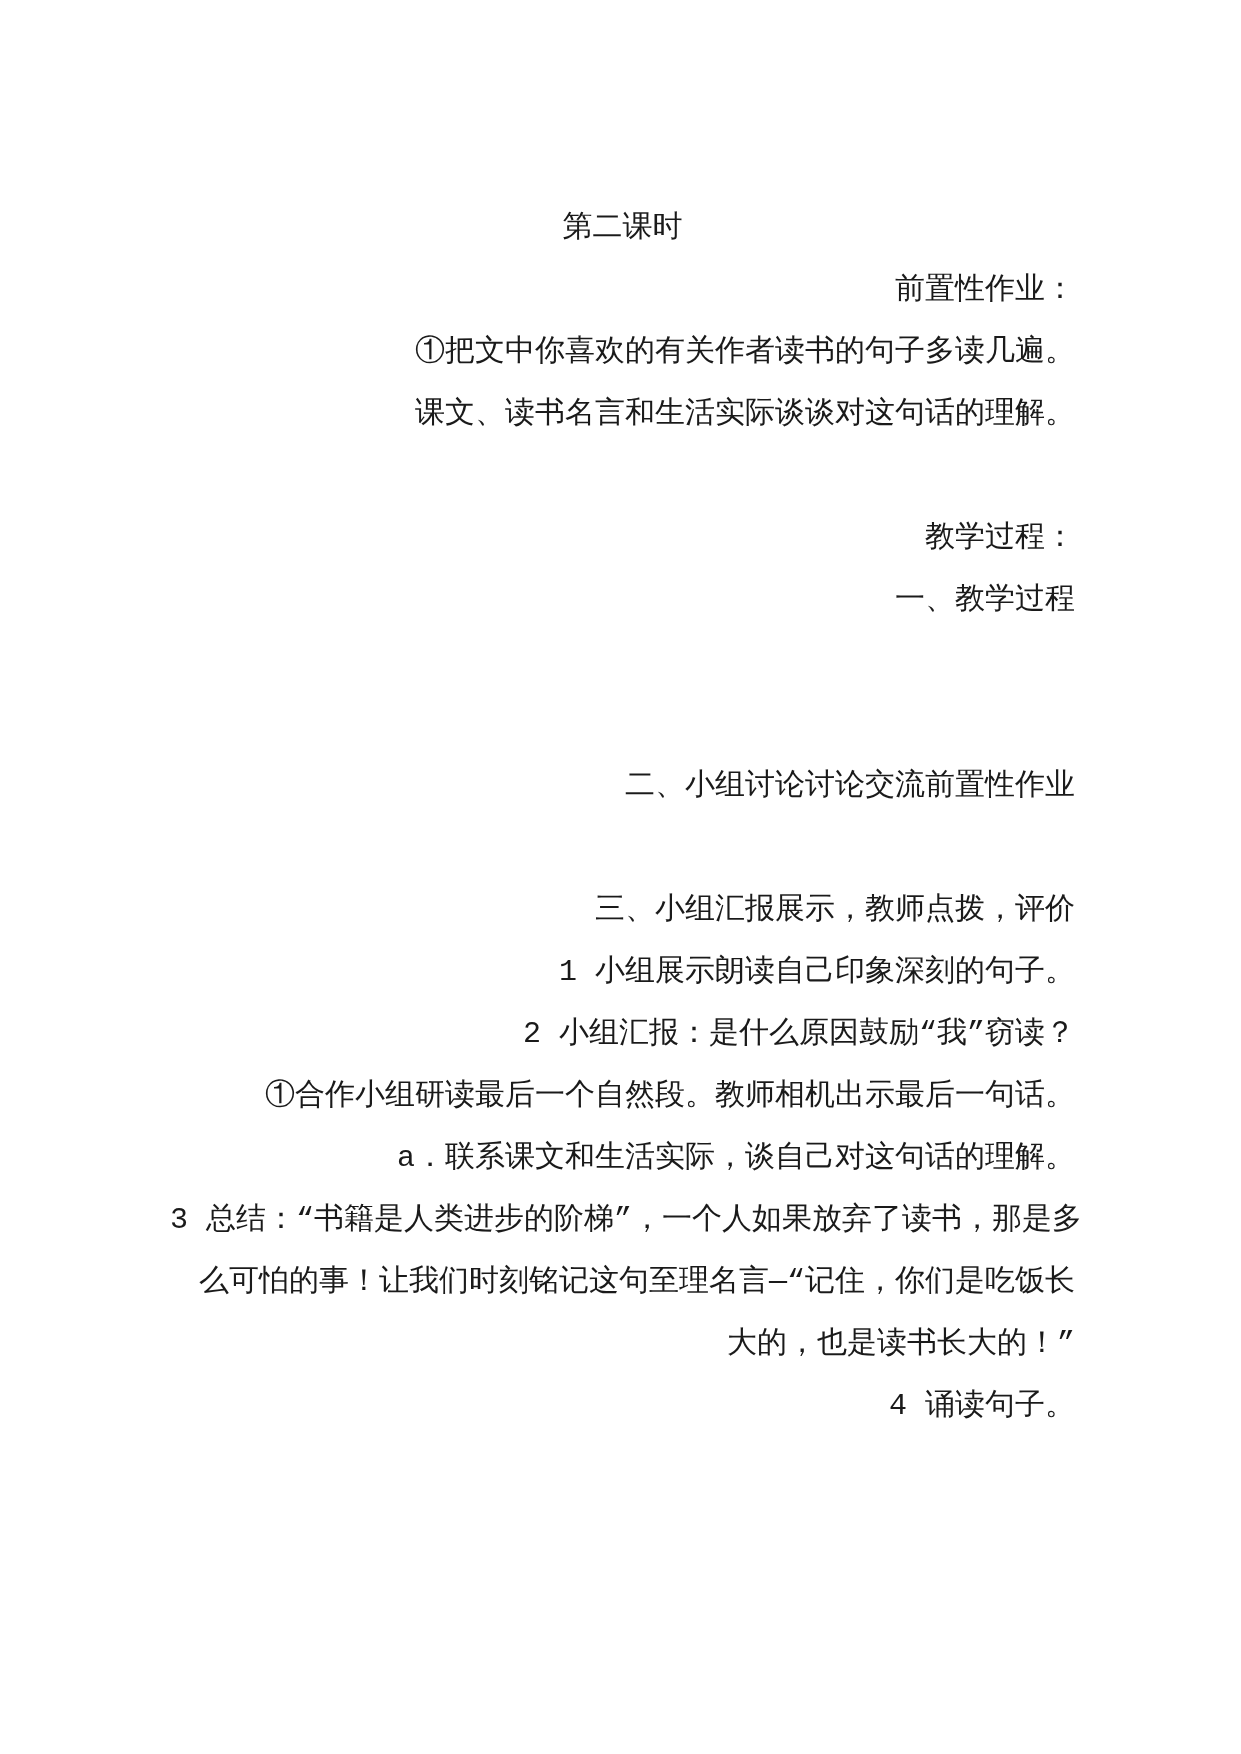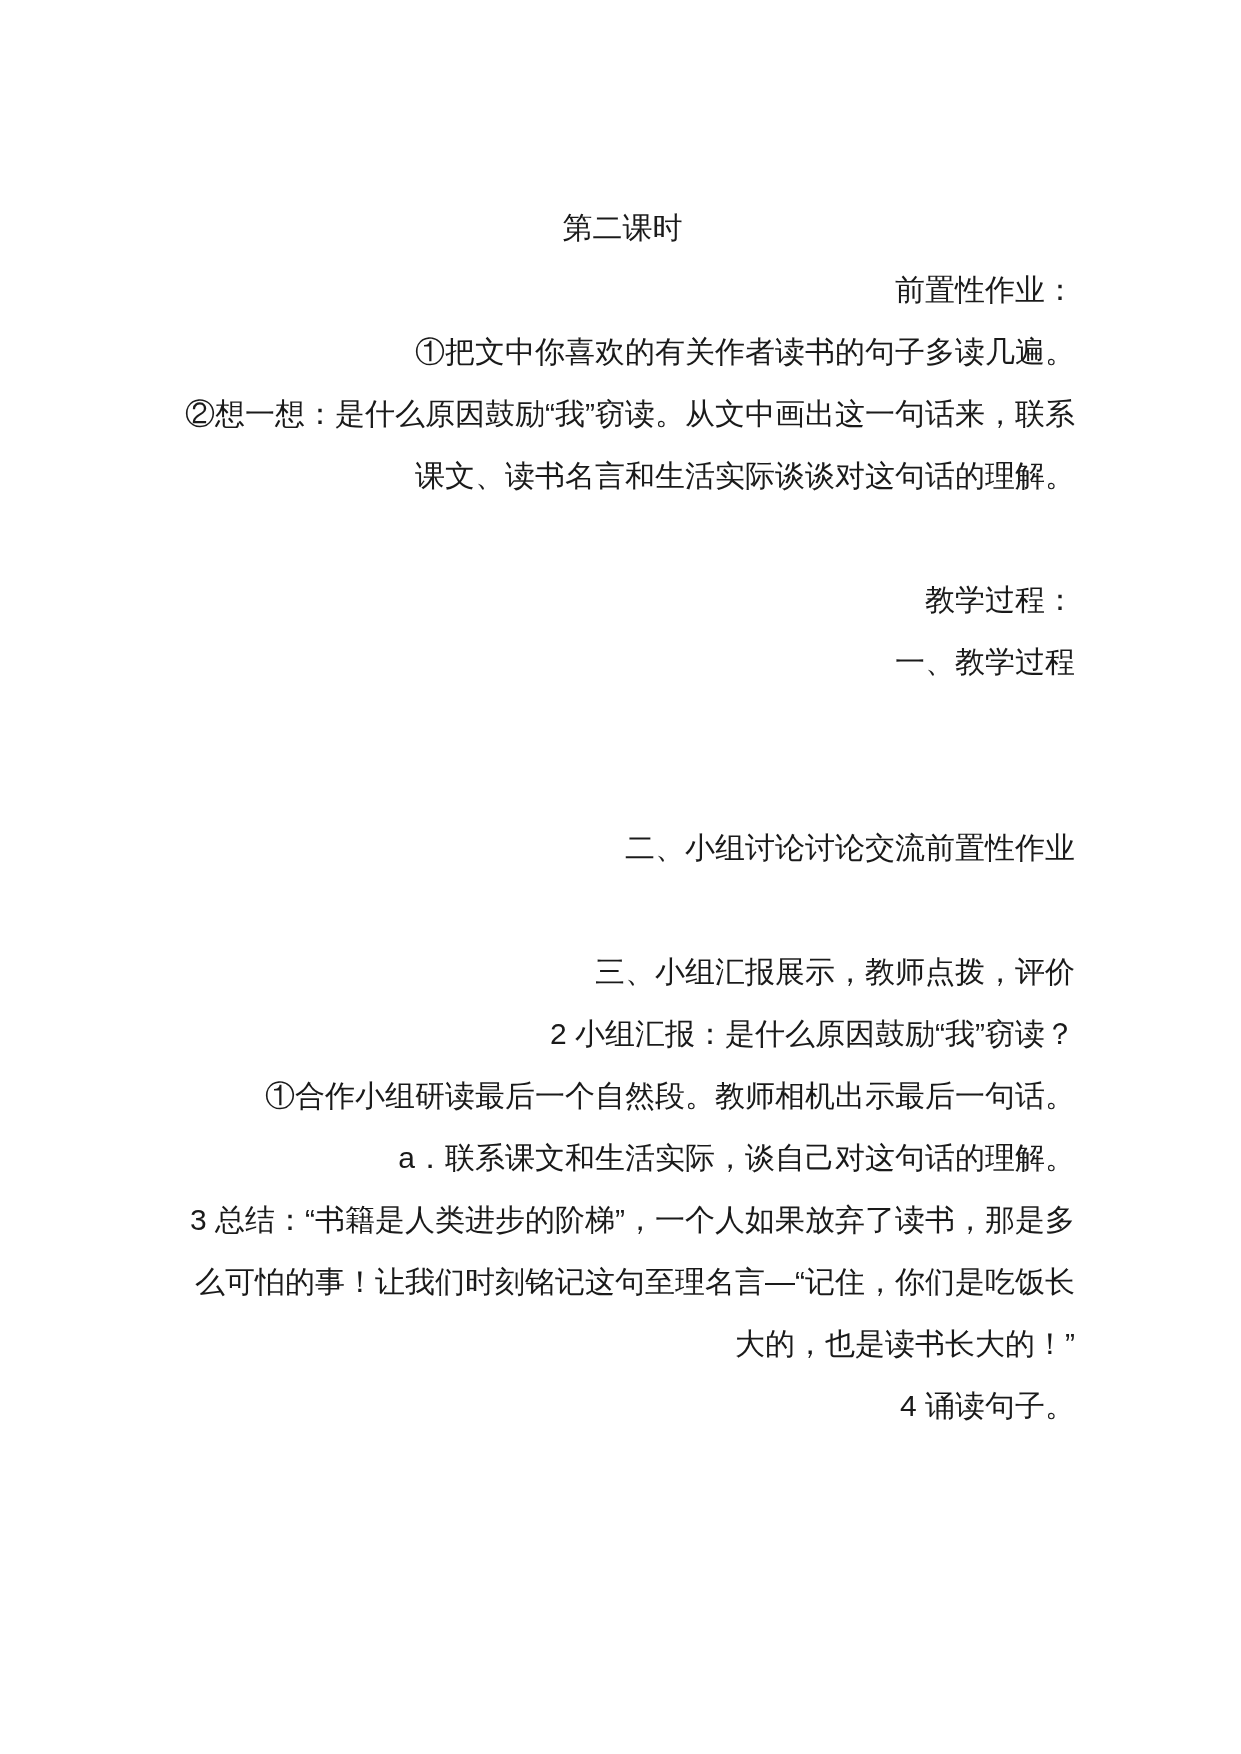--- a/index.html
+++ b/index.html
@@ -6,21 +6,21 @@
     margin: 0;
     padding: 0;
     background: #ffffff;
   }
   .page {
     position: relative;
     width: 1241px;
     height: 1564px;
     background: #ffffff;
     overflow: hidden;
-    font-family: Liberation Sans, sans-serif;
+    font-family: Liberation Mono, monospace;
     color: #1a1a1a;
     border-radius: 29px;
   }
   .text-block {
     position: absolute;
     left: 170px;
     top: 197px;
     width: 905px;
   }
   .line {
@@ -35,30 +35,30 @@
   }
 </style>
 </head>
 <body>
 
 <div class="page">
   <div class="text-block">
     <div class="line center">第二课时</div>
     <div class="line">前置性作业：</div>
     <div class="line">①把文中你喜欢的有关作者读书的句子多读几遍。</div>
-    <div class="line">②想一想：是什么原因鼓励“我”窃读。从文中画出这一句话来，联系</div>
     <div class="line">课文、读书名言和生活实际谈谈对这句话的理解。</div>
     <div class="line"></div>
     <div class="line">教学过程：</div>
     <div class="line">一、教学过程</div>
     <div class="line"></div>
     <div class="line"></div>
     <div class="line">二、小组讨论讨论交流前置性作业</div>
     <div class="line"></div>
     <div class="line">三、小组汇报展示，教师点拨，评价</div>
+    <div class="line">1 小组展示朗读自己印象深刻的句子。</div>
     <div class="line">2 小组汇报：是什么原因鼓励“我”窃读？</div>
     <div class="line">①合作小组研读最后一个自然段。教师相机出示最后一句话。</div>
     <div class="line">a．联系课文和生活实际，谈自己对这句话的理解。</div>
     <div class="line">3 总结：“书籍是人类进步的阶梯”，一个人如果放弃了读书，那是多</div>
     <div class="line">么可怕的事！让我们时刻铭记这句至理名言—“记住，你们是吃饭长</div>
     <div class="line">大的，也是读书长大的！”</div>
     <div class="line">4 诵读句子。</div>
   </div>
 </div>
 

